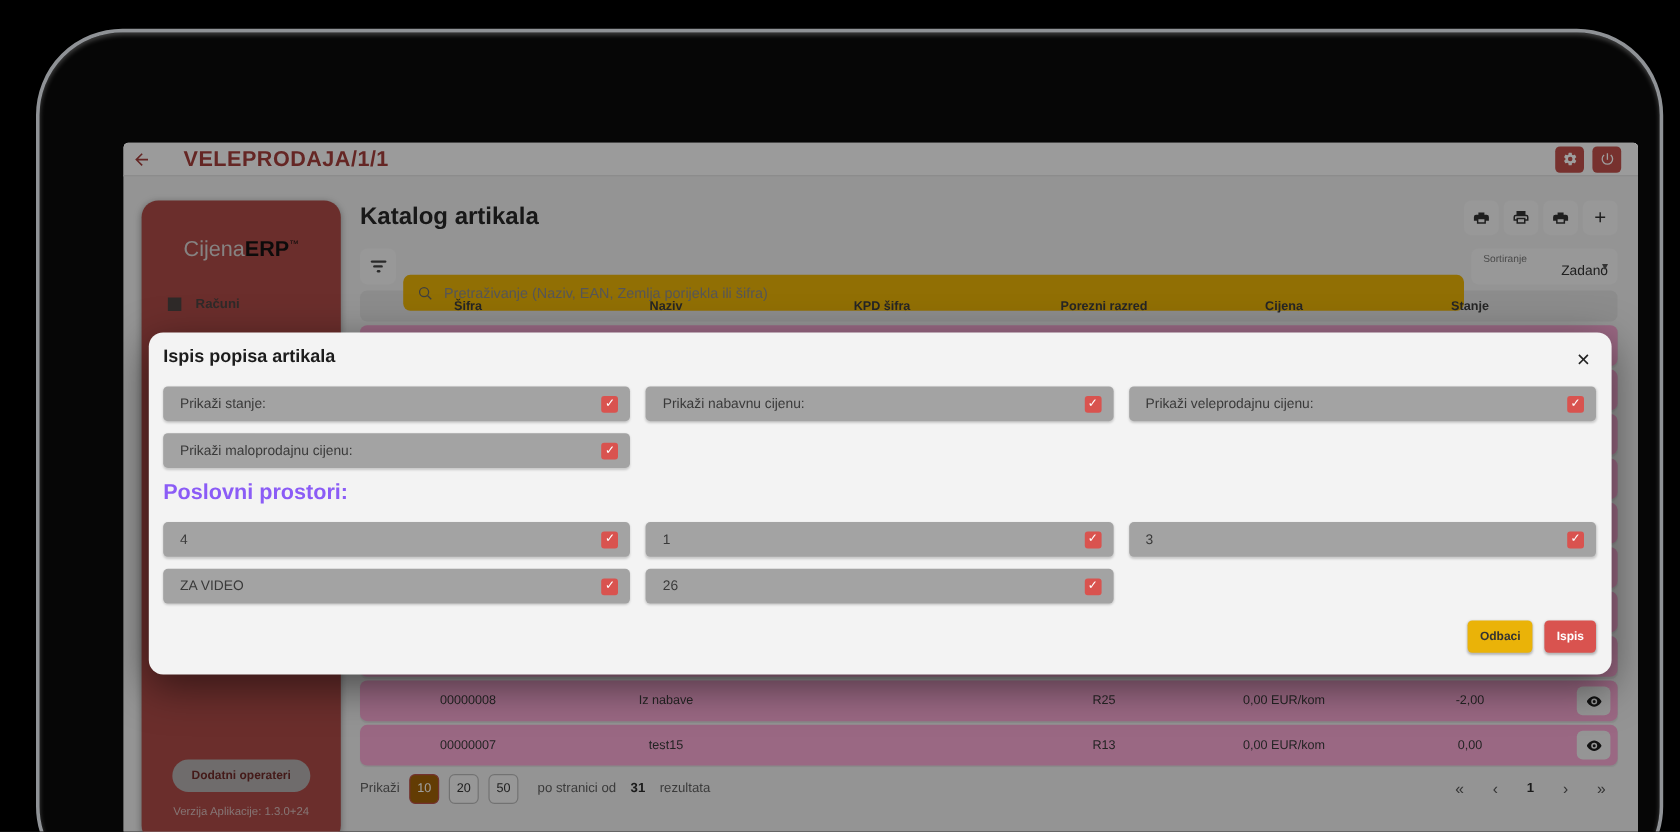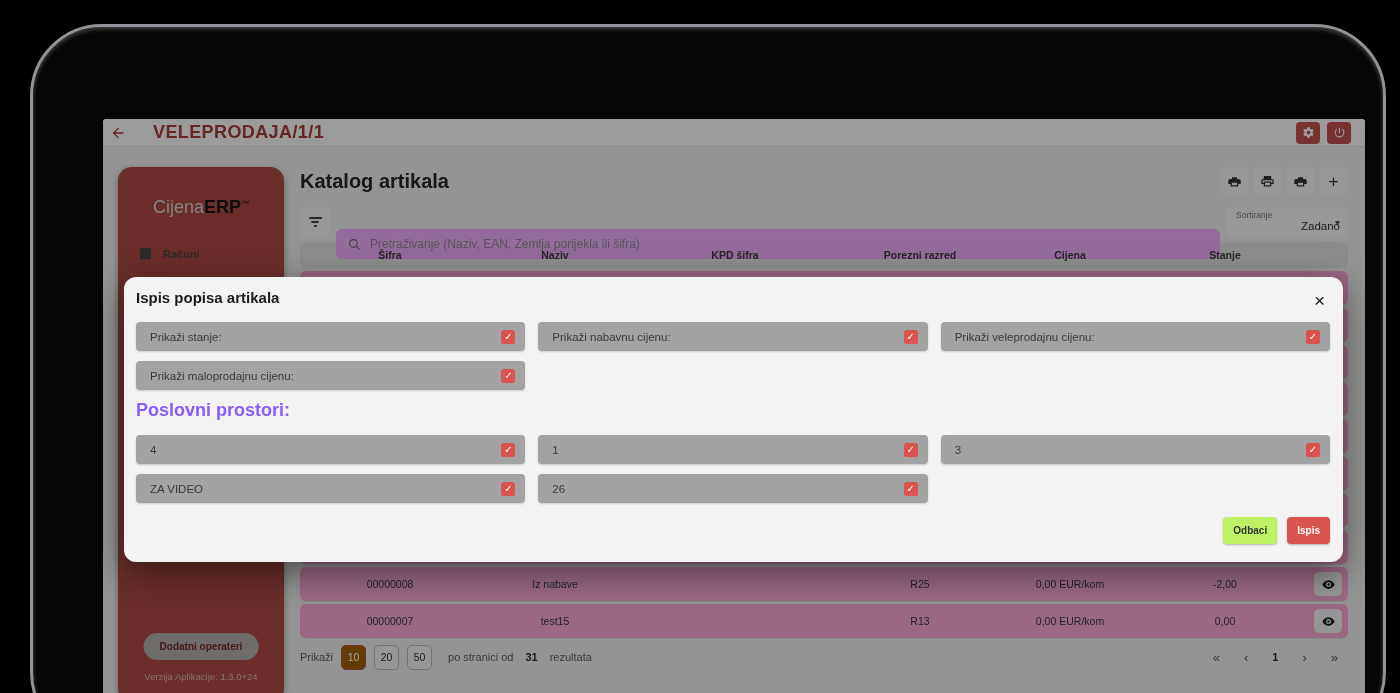--- a/index.html
+++ b/index.html
@@ -49,21 +49,21 @@
   .icon-btn { width:29px; height:29px; background:#f5f5f5; border-radius:6px;
               display:flex; align-items:center; justify-content:center; cursor:pointer; }
   .icon-btn svg { width:15px; height:15px; fill:#333; }
   .icon-btn .plus { font-size:17px; color:#333; line-height:1; }
 
   .search-row { display:flex; align-items:center; height:30px; margin-bottom:5px; gap:6px; }
   .filter-btn { width:30px; height:30px; background:#f5f5f5; border-radius:6px;
                 display:flex; flex-direction:column; align-items:center; justify-content:center; gap:2.5px; cursor:pointer; }
   .filter-btn i { display:block; height:1.8px; background:#444; border-radius:1px; }
   .filter-btn i:nth-child(1){width:13px;} .filter-btn i:nth-child(2){width:8px;} .filter-btn i:nth-child(3){width:3px;}
-  .search-box { flex:1; height:30px; background:#f0abfc; border-radius:6px; display:flex; align-items:center; padding:0 12px; gap:9px;margin-top:44px; }
+  .search-box { flex:1; height:30px; background:#eab308; border-radius:6px; display:flex; align-items:center; padding:0 12px; gap:9px;margin-top:44px; }
   .search-box svg { width:13px; height:13px; fill:none; stroke:#666; stroke-width:2; flex:none; }
   .search-box input { border:none; outline:none; background:transparent; flex:1; font-size:12px; color:#333; font-family:inherit; }
   .search-box input::placeholder { color:#8c8c8c; }
   .sort-box { width:122px; height:30px; background:#f5f5f5; border-radius:6px; padding:3px 8px 0 10px;
               position:relative; cursor:pointer; flex:none; }
   .sort-label { font-size:8.5px; color:#777; }
   .sort-value { font-size:11.5px; color:#333; margin-top:0px;text-align:right; }
   .sort-caret { position:absolute; right:8px; top:10px; font-size:10px; color:#555; }
 
   .thead { display:grid; grid-template-columns:180px 150px 210px 160px 140px 170px 1fr;
@@ -104,21 +104,21 @@
   .chk-card.ghost { background:transparent; box-shadow:none; cursor:default; }
   .chk-label { font-size:11.5px; color:#3a3a3a; }
   .checkbox { margin-left:auto; width:14px; height:14px; background:#d9534f; border-radius:2.5px;
               display:flex; align-items:center; justify-content:center; }
   .checkbox.checked::after { content:"✓"; color:#fff; font-size:10px; font-weight:bold; }
   .section-label { margin-top:10px; font-size:18px; font-weight:bold; color:#8b5cf6; }
   .spaces { margin-top:14px; }
   .modal-actions { display:flex; justify-content:flex-end; gap:10px; margin-top:14px; }
   .btn { border:none; border-radius:4px; font-size:10px; font-weight:bold; padding:8px 10px;
          cursor:pointer; font-family:inherit; box-shadow:0 1px 2px rgba(0,0,0,.25); }
-  .btn-cancel { background:#bef264; color:#333; }
+  .btn-cancel { background:#eab308; color:#333; }
   .btn-confirm { background:#d9534f; color:#fff; }
 </style>
 </head>
 <body>
 
 <div class="stage">
   <div class="tablet">
     <div class="screen">
 
       <div class="app">

